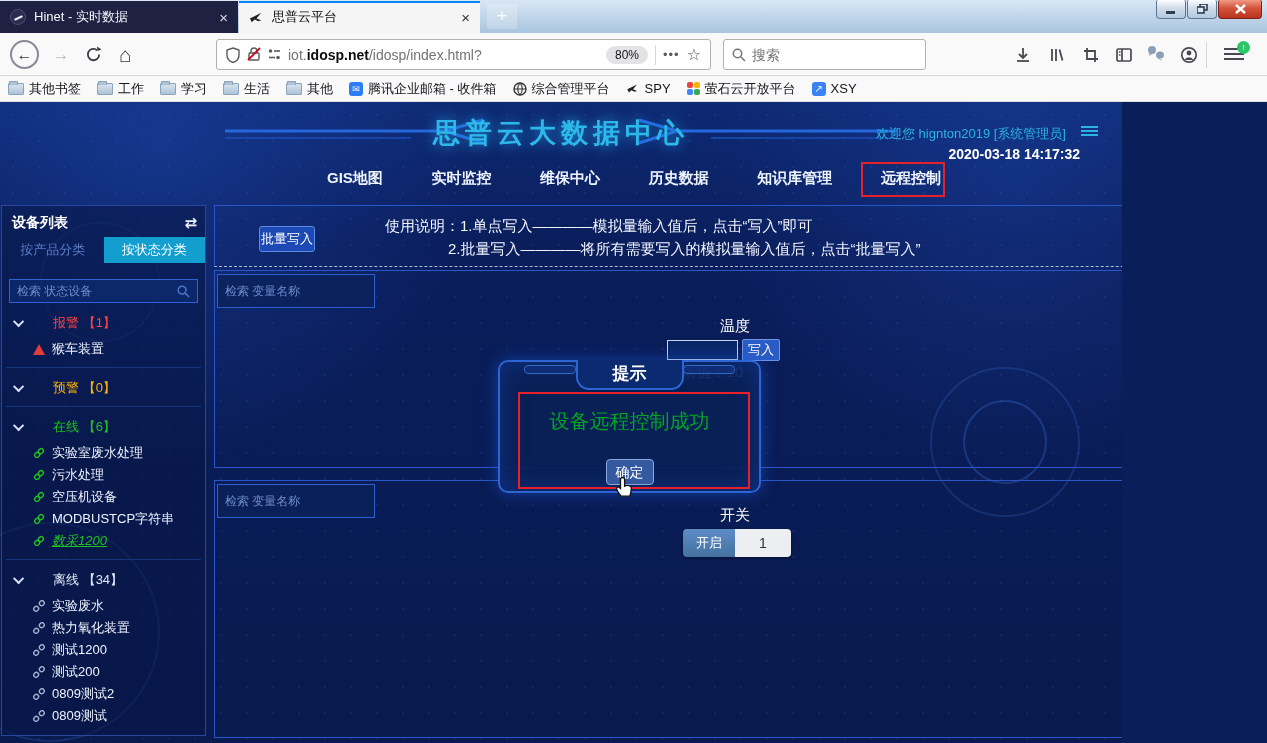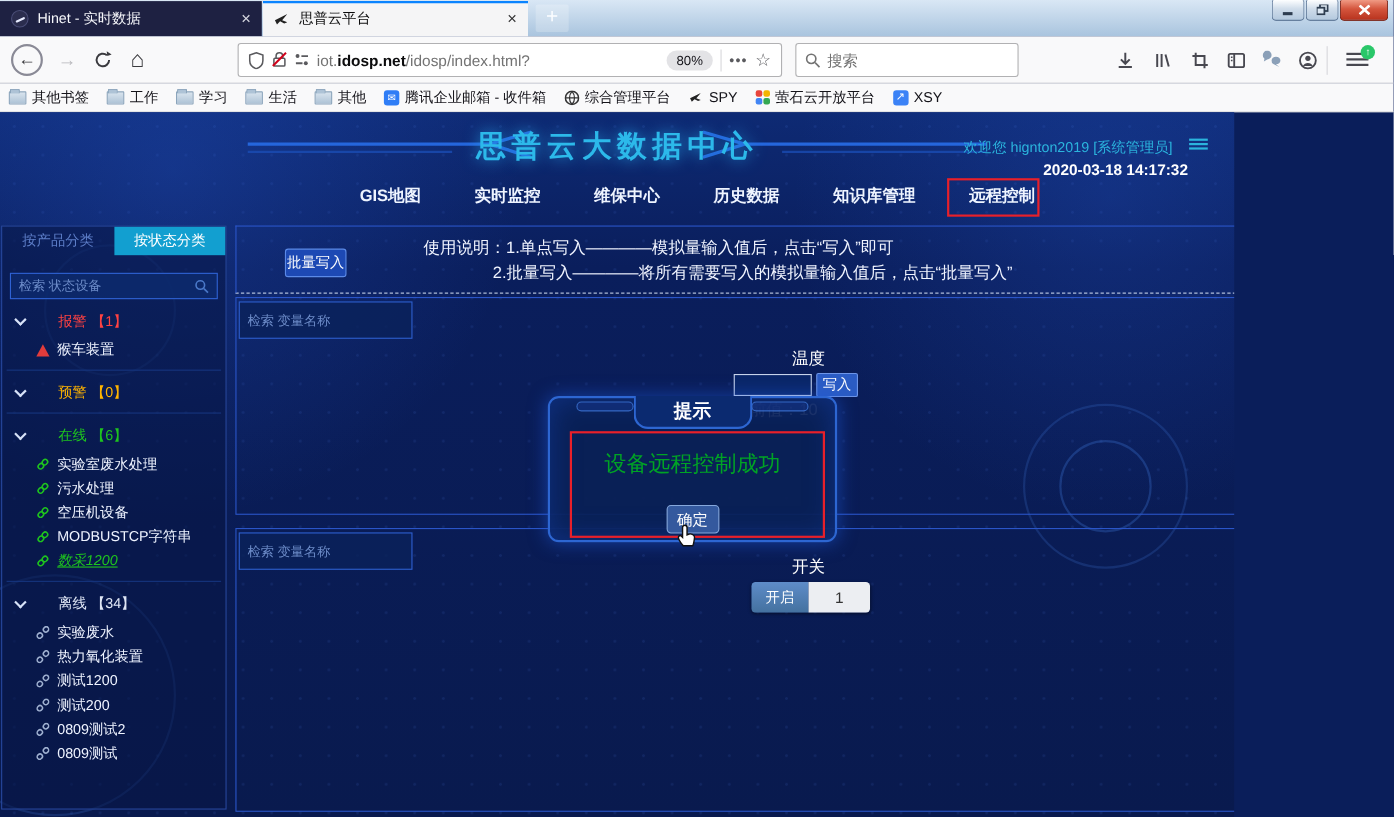--- a/index.html
+++ b/index.html
@@ -378,20 +378,24 @@
       <span>GIS地图</span>
       <span>实时监控</span>
       <span>维保中心</span>
       <span>历史数据</span>
       <span>知识库管理</span>
       <span>远程控制</span>
     </div>
     <div class="red-box rb-nav"></div>
 
     <div class="sidebar">
+      <div class="sb-head">
+        <span>设备列表</span>
+        <span class="swap">⇄</span>
+      </div>
       <div class="sb-tabs">
         <div class="sb-tab">按产品分类</div>
         <div class="sb-tab active">按状态分类</div>
       </div>
       <div class="sb-search">
         <input type="text" placeholder="检索 状态设备" style="">
         <svg width="13" height="13" viewBox="0 0 14 14">
             <circle cx="5.5" cy="5.5" r="4.2" fill="none" stroke="#4a78c8" stroke-width="1.6"></circle>
             <path d="M9 9 L13 13" stroke="#4a78c8" stroke-width="1.6"></path>
           </svg>

